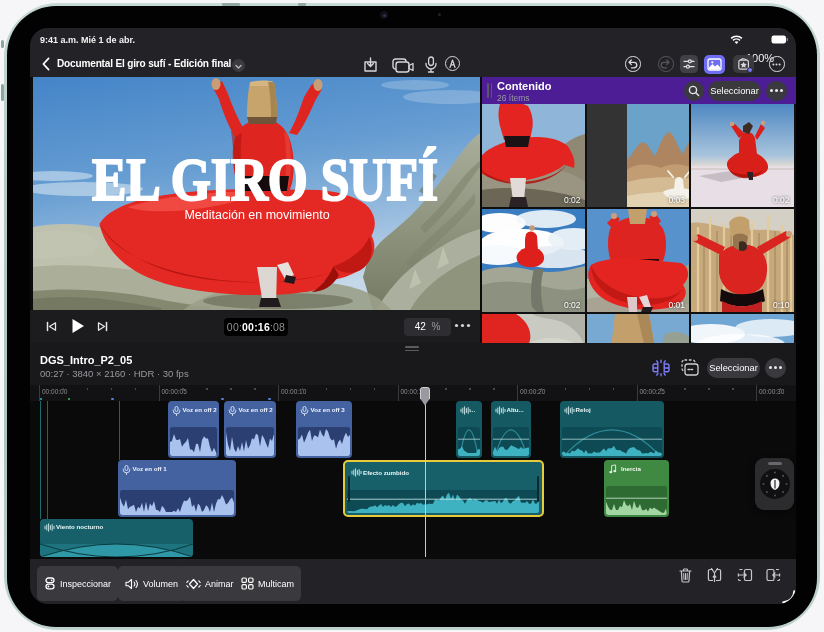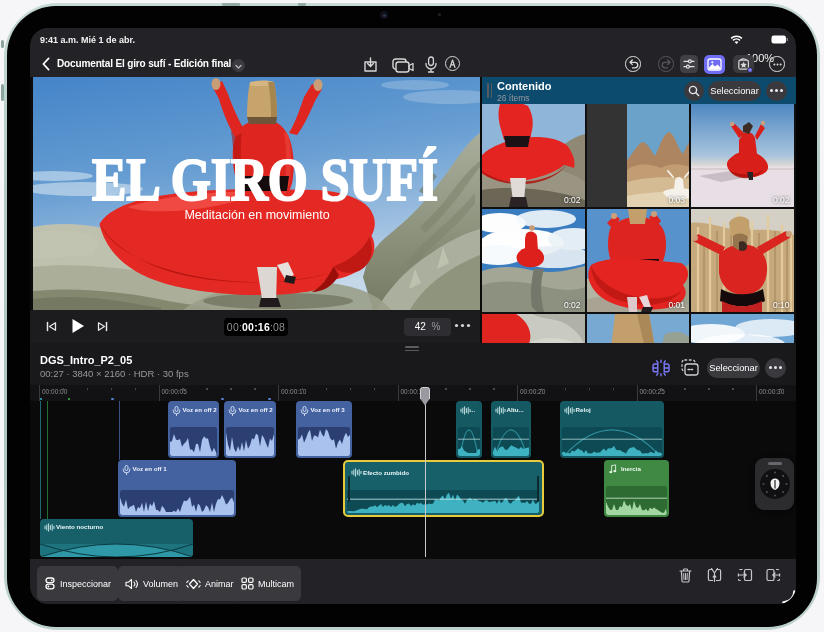--- a/index.html
+++ b/index.html
@@ -10,28 +10,28 @@
   
   #device { position:absolute; left:4px; top:3px; width:816px; height:627px;
     border-radius:54px; background:linear-gradient(180deg,#c6d9d4 0%,#b2cbc5 30%,#adc6c0 70%,#bdd2cc 100%); }
   #glass { position:absolute; left:7px; top:6px; width:810px; height:621px;
     border-radius:49px; background:#020202; }
   #app { position:absolute; left:30px; top:28px; width:766px; height:576px;
     border-radius:18px; background:#0b0b0c; overflow:hidden; }
   
   #chrome { position:absolute; left:0; top:0; width:766px; height:49px; background:#232327; }
   .sbtext { position:absolute; top:7px; font-size:9px; font-weight:700; color:#f2f2f2; letter-spacing:0; }
-  #title-row { position:absolute; left:0; top:19px; width:766px; height:30px;text-align:right; }
+  #title-row { position:absolute; left:0; top:19px; width:766px; height:30px; }
   #doc-title { position:absolute; left:27px; top:6px; font-size:11.2px; font-weight:700; color:#fff; letter-spacing:-0.2px; transform:scaleX(0.9); transform-origin:0 0; white-space:nowrap; }
   
   #viewer { position:absolute; left:3px; top:49px; width:447px; height:233px; background:#6d9bc8; overflow:hidden; }
   #playbar { position:absolute; left:0px; top:282px; width:450px; height:33px; background:#1c1c1e; }
   
   #browser { position:absolute; left:452px; top:49px; width:314px; height:266px; background:#101011; overflow:hidden; }
-  #bheader { position:absolute; left:0; top:0; width:314px; height:27px; background:#0c4a6e; }
+  #bheader { position:absolute; left:0; top:0; width:314px; height:27px; background:#4c1d95; }
   .thumb { position:absolute; width:102.5px; height:103px; overflow:hidden; background:#333; }
   .dur { position:absolute; right:4px; bottom:2px; font-size:8.5px; color:#fff; text-shadow:0 0 3px rgba(0,0,0,.8);margin-top:12px; }
   
   #timeline { position:absolute; left:0; top:315px; width:766px; height:261px; background:#0a0a0b; }
   #tl-header { position:absolute; left:0; top:0; width:766px; height:42px; background:#19191c; }
   #ruler { position:absolute; left:0; top:42px; width:766px; height:16px; background:#121214; }
   .rlabel { position:absolute; top:3px; font-size:6.5px; color:#8e8e93; }
   .tick { position:absolute; top:0; width:1px; height:16px; background:#3a3a3e; }
   
   .clip { position:absolute; border-radius:4px; overflow:hidden; }

